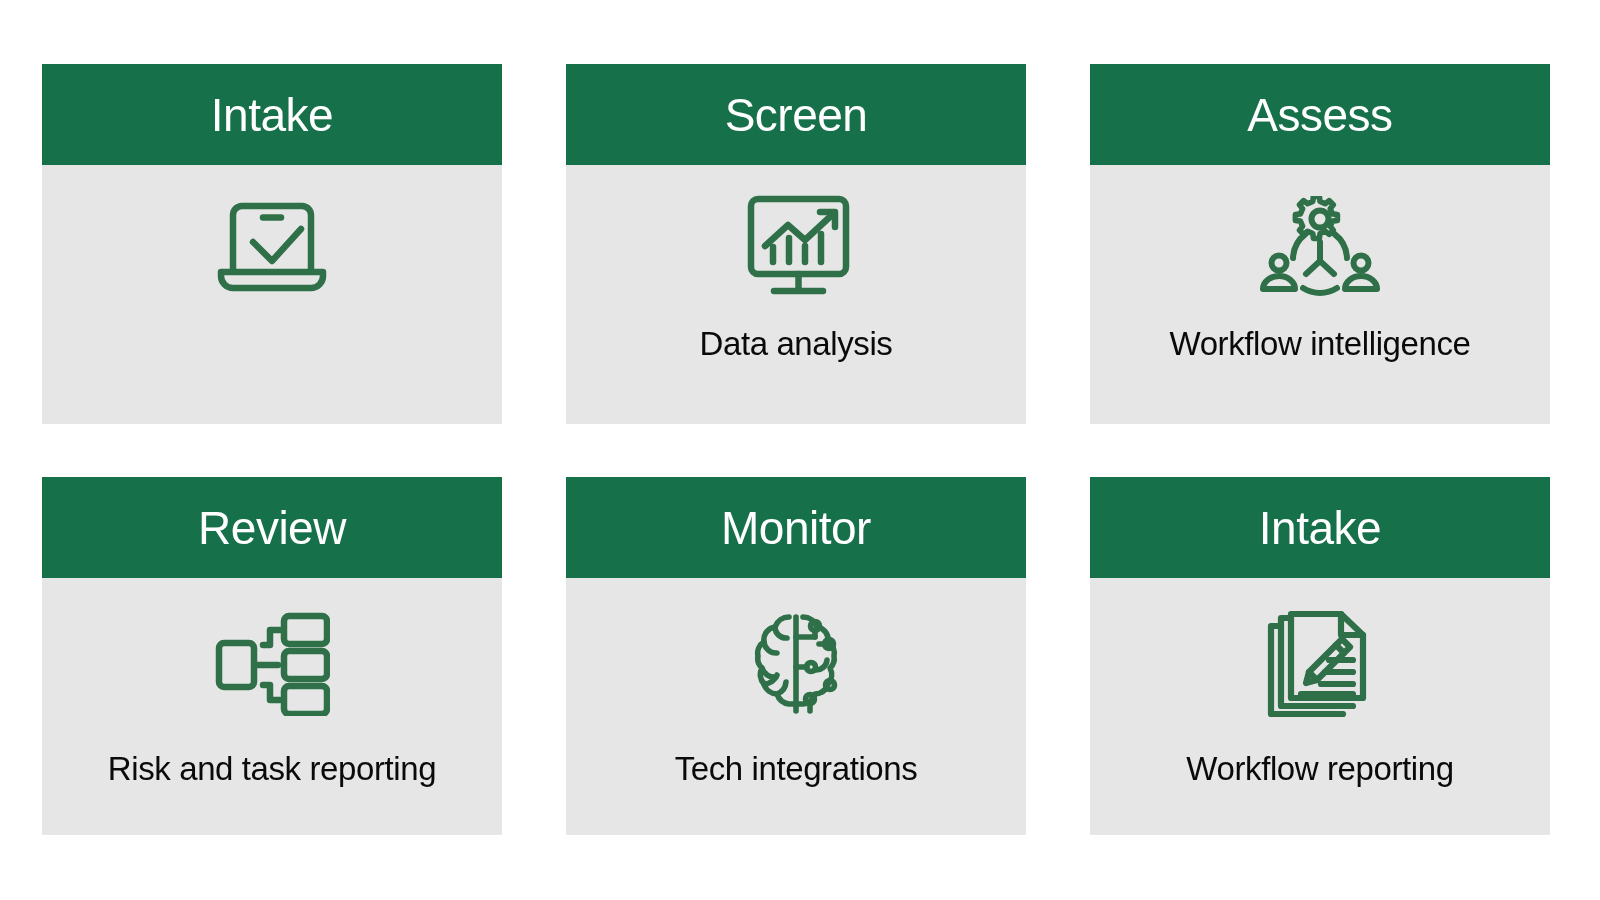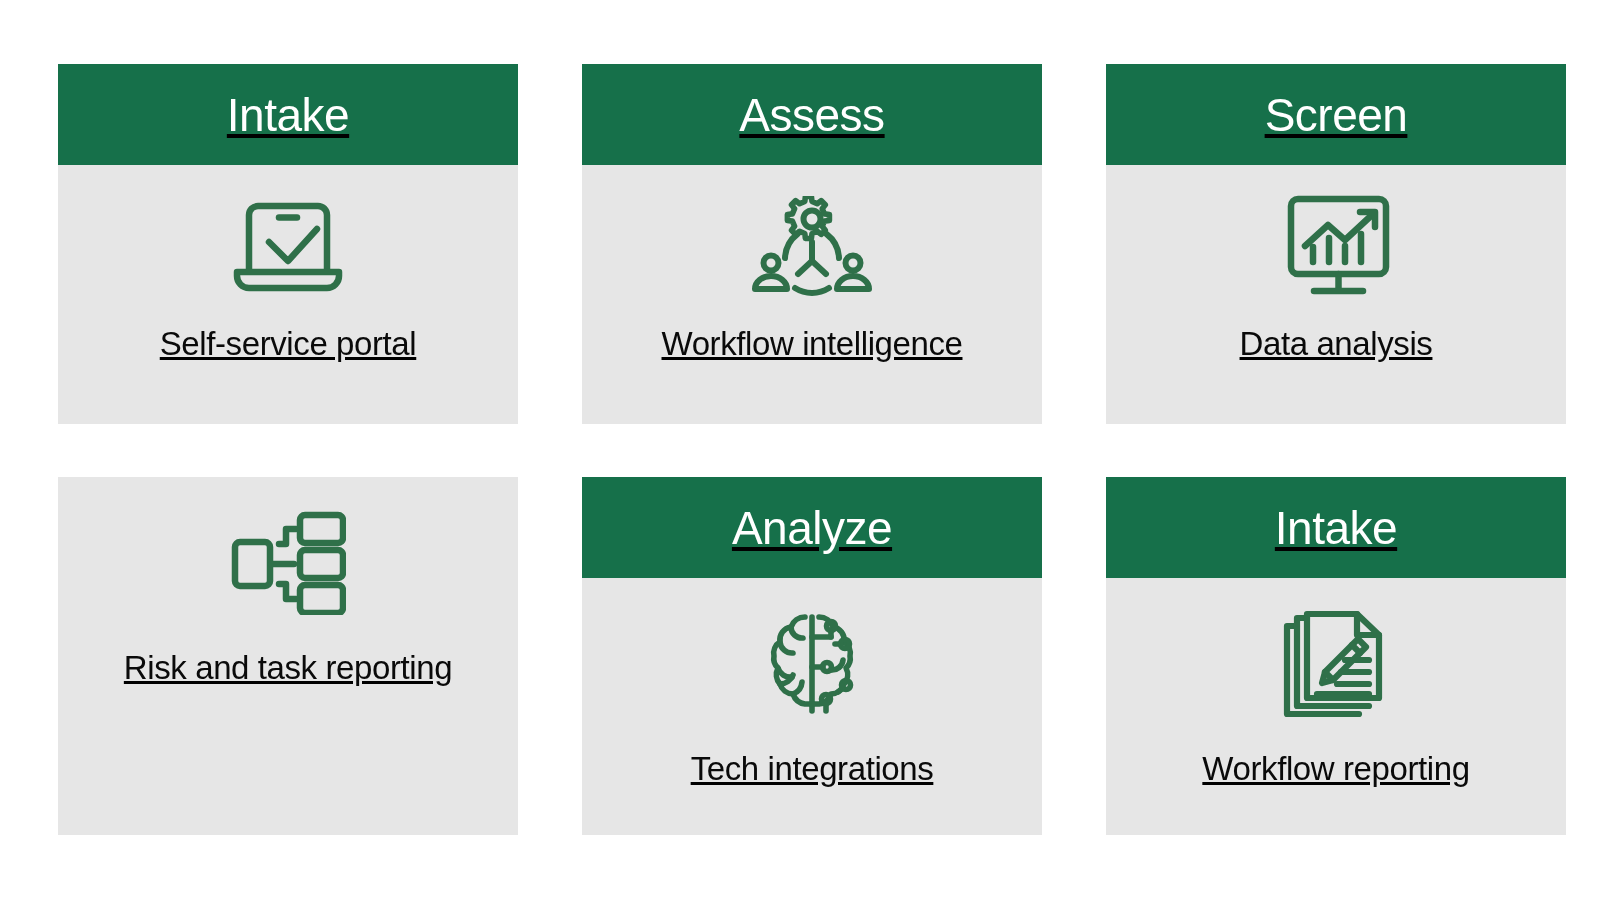--- a/index.html
+++ b/index.html
@@ -12,22 +12,21 @@
     height: 900px;
     background: #ffffff;
     font-family: "Liberation Sans", sans-serif;
     overflow: hidden;
   }
   .board {
     position: relative;
     width: 1600px;
     height: 900px;
     box-sizing: border-box;
-    padding: 64px 46px 65px 58px;
-    text-decoration: underline;
+    padding: 64px 46px 65px 42px;
   }
   .grid {
     display: grid;
     grid-template-columns: repeat(3, 460px);
     grid-template-rows: 360px 358px;
     column-gap: 64px;
     row-gap: 53px;
     width: 1508px;
     height: 771px;
   }
@@ -95,49 +94,20 @@
       <div class="card-header">Intake</div>
       <div class="card-body">
         <div class="icon-wrap">
           <svg width="126" height="98" viewBox="0 0 126 98" fill="none" stroke="#2f7049" stroke-width="6.5" stroke-linecap="round" stroke-linejoin="round">
             <path d="M24 72 V17 a9 9 0 0 1 9-9 h60 a9 9 0 0 1 9 9 V72"></path>
             <line x1="54" y1="19.5" x2="72" y2="19.5"></line>
             <polyline points="44,44 63,63 92,31"></polyline>
             <path d="M12 74 h102 a0 0 0 0 1 0 0 v4 a12 12 0 0 1 -12 12 H24 a12 12 0 0 1 -12 -12 v-4 z"></path>
           </svg>
         </div>
-        <div class="card-label">Self-service portal</div>
-      </div>
-    </div>
-
-    <div class="card">
-      <div class="card-header">Assess</div>
-      <div class="card-body">
-        <div class="icon-wrap">
-          <svg width="122" height="102" viewBox="0 0 122 102" fill="none" stroke="#2f7049" stroke-width="6" stroke-linecap="round" stroke-linejoin="round">
-
-            <circle cx="61" cy="23" r="8.5"></circle>
-            <path d="M61 5.5 l5.2 2.2 3.9 -3.1 4.2 4.2 -3.1 3.9 2.2 5.2 5 0.6 v6 l-5 0.6 -2.2 5.2 3.1 3.9 -4.2 4.2 -3.9 -3.1 -5.2 2.2 -0.6 5 h-6 l-0.6 -5 -5.2 -2.2 -3.9 3.1 -4.2 -4.2 3.1 -3.9 -2.2 -5.2 -5 -0.6 v-6 l5 -0.6 2.2 -5.2 -3.1 -3.9 4.2 -4.2 3.9 3.1 5.2 -2.2 0.6 -5 h6 z" stroke-width="5.6"></path>
-
-            <path d="M34 62 a32 32 0 0 1 12.5 -24"></path>
-            <path d="M88 62 a32 32 0 0 0 -12.5 -24"></path>
-            <path d="M44 92 a32 32 0 0 0 34 0"></path>
-
-            <line x1="61" y1="46" x2="61" y2="65"></line>
-            <line x1="61" y1="65" x2="47" y2="78"></line>
-            <line x1="61" y1="65" x2="75" y2="78"></line>
-
-            <circle cx="20" cy="67" r="7.5"></circle>
-            <path d="M4 93 a16 13 0 0 1 32 0 z"></path>
-
-            <circle cx="102" cy="67" r="7.5"></circle>
-            <path d="M86 93 a16 13 0 0 1 32 0 z"></path>
-          </svg>
-        </div>
-        <div class="card-label">Workflow intelligence</div>
       </div>
     </div>
 
     <div class="card">
       <div class="card-header">Screen</div>
       <div class="card-body">
         <div class="icon-wrap">
           <svg width="116" height="106" viewBox="0 0 116 106" fill="none" stroke="#2f7049" stroke-width="6.5" stroke-linecap="round" stroke-linejoin="round">
             <rect x="13" y="5" width="95" height="75" rx="7"></rect>
             <line x1="60.5" y1="80" x2="60.5" y2="94"></line>
@@ -148,38 +118,67 @@
             <line x1="51" y1="68" x2="51" y2="44"></line>
             <line x1="67" y1="68" x2="67" y2="52"></line>
             <line x1="83" y1="68" x2="83" y2="40"></line>
           </svg>
         </div>
         <div class="card-label">Data analysis</div>
       </div>
     </div>
 
     <div class="card">
+      <div class="card-header">Assess</div>
+      <div class="card-body">
+        <div class="icon-wrap">
+          <svg width="122" height="102" viewBox="0 0 122 102" fill="none" stroke="#2f7049" stroke-width="6" stroke-linecap="round" stroke-linejoin="round">
+
+            <circle cx="61" cy="23" r="8.5"></circle>
+            <path d="M61 5.5 l5.2 2.2 3.9 -3.1 4.2 4.2 -3.1 3.9 2.2 5.2 5 0.6 v6 l-5 0.6 -2.2 5.2 3.1 3.9 -4.2 4.2 -3.9 -3.1 -5.2 2.2 -0.6 5 h-6 l-0.6 -5 -5.2 -2.2 -3.9 3.1 -4.2 -4.2 3.1 -3.9 -2.2 -5.2 -5 -0.6 v-6 l5 -0.6 2.2 -5.2 -3.1 -3.9 4.2 -4.2 3.9 3.1 5.2 -2.2 0.6 -5 h6 z" stroke-width="5.6"></path>
+
+            <path d="M34 62 a32 32 0 0 1 12.5 -24"></path>
+            <path d="M88 62 a32 32 0 0 0 -12.5 -24"></path>
+            <path d="M44 92 a32 32 0 0 0 34 0"></path>
+
+            <line x1="61" y1="46" x2="61" y2="65"></line>
+            <line x1="61" y1="65" x2="47" y2="78"></line>
+            <line x1="61" y1="65" x2="75" y2="78"></line>
+
+            <circle cx="20" cy="67" r="7.5"></circle>
+            <path d="M4 93 a16 13 0 0 1 32 0 z"></path>
+
+            <circle cx="102" cy="67" r="7.5"></circle>
+            <path d="M86 93 a16 13 0 0 1 32 0 z"></path>
+          </svg>
+        </div>
+        <div class="card-label">Workflow intelligence</div>
+      </div>
+    </div>
+
+    <div class="card">
+      <div class="card-header">Review</div>
       <div class="card-body row2">
         <div class="icon-wrap">
           <svg width="116" height="104" viewBox="0 0 116 104" fill="none" stroke="#2f7049" stroke-width="6.5" stroke-linecap="round" stroke-linejoin="round">
             <rect x="5" y="31" width="35" height="44" rx="5"></rect>
             <rect x="70" y="4" width="43" height="28" rx="5"></rect>
             <rect x="70" y="39" width="43" height="28" rx="5"></rect>
             <rect x="70" y="74" width="43" height="28" rx="5"></rect>
             <line x1="41" y1="53" x2="64" y2="53"></line>
             <polyline points="49,33 56,33 56,18 66,18"></polyline>
             <polyline points="49,73 56,73 56,88 66,88"></polyline>
           </svg>
         </div>
         <div class="card-label">Risk and task reporting</div>
       </div>
     </div>
 
     <div class="card">
-      <div class="card-header">Analyze</div>
+      <div class="card-header">Monitor</div>
       <div class="card-body row2">
         <div class="icon-wrap">
           <svg width="106" height="108" viewBox="0 0 106 108" fill="none" stroke="#2f7049" stroke-width="5.6" stroke-linecap="round" stroke-linejoin="round">
 
             <line x1="53" y1="7" x2="53" y2="101"></line>
 
             <path d="M46 7 a15 15 0 0 0 -14 10 a13 13 0 0 0 -11 15 a13 13 0 0 0 -6 14 a13 13 0 0 0 4 12 a14 14 0 0 0 2 16 a14 14 0 0 0 13 10 a15 15 0 0 0 12 10 h8"></path>
 
             <path d="M32 17 a11 11 0 0 0 12 11"></path>
             <path d="M21 32 a12 12 0 0 0 13 11"></path>

